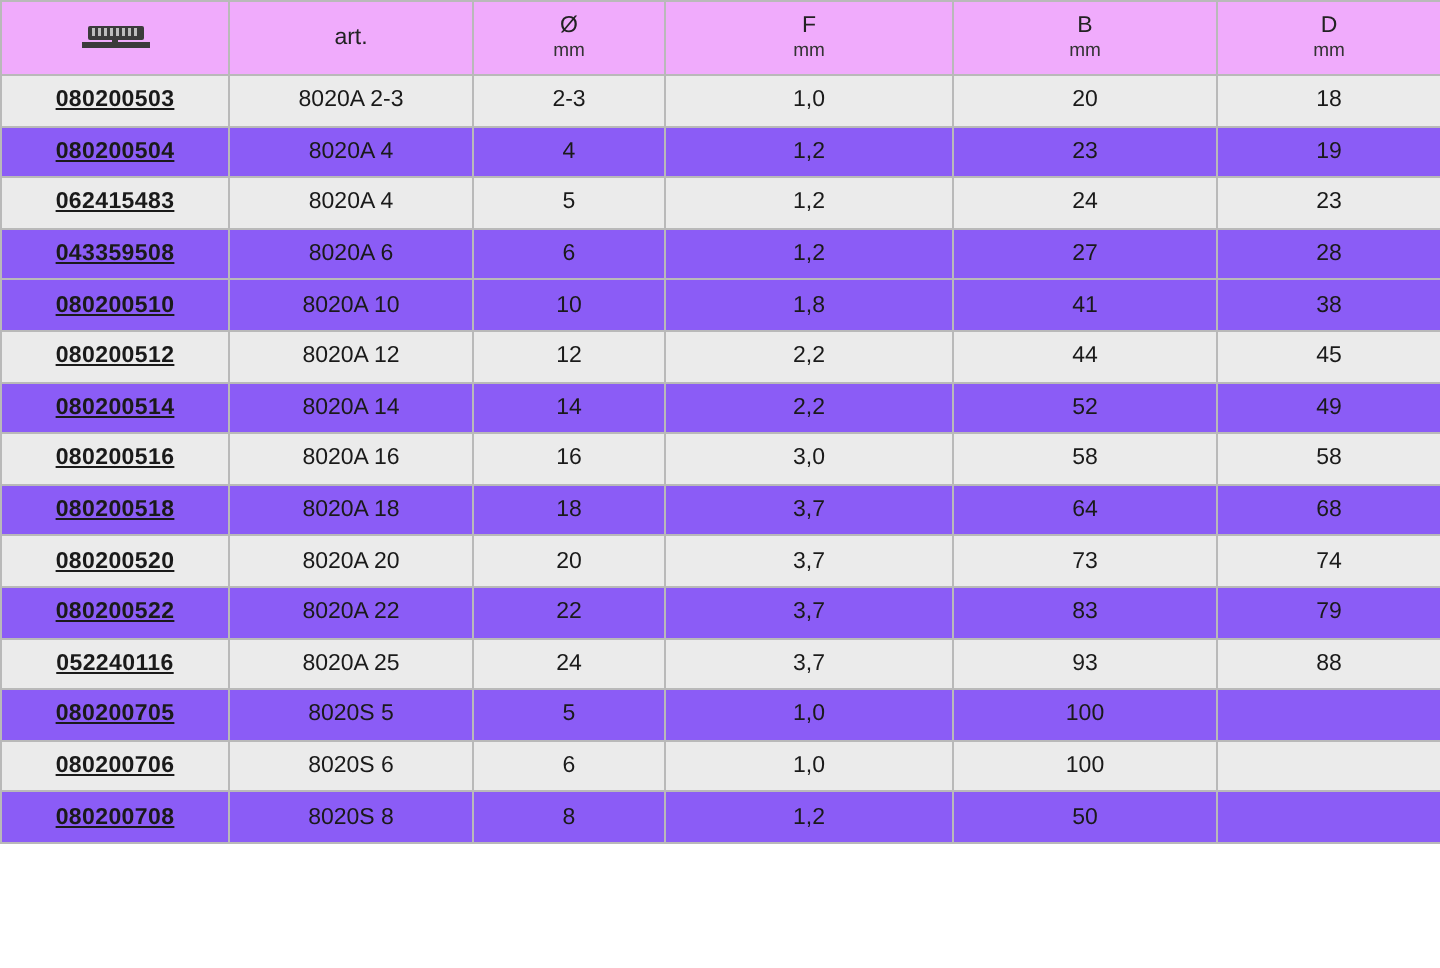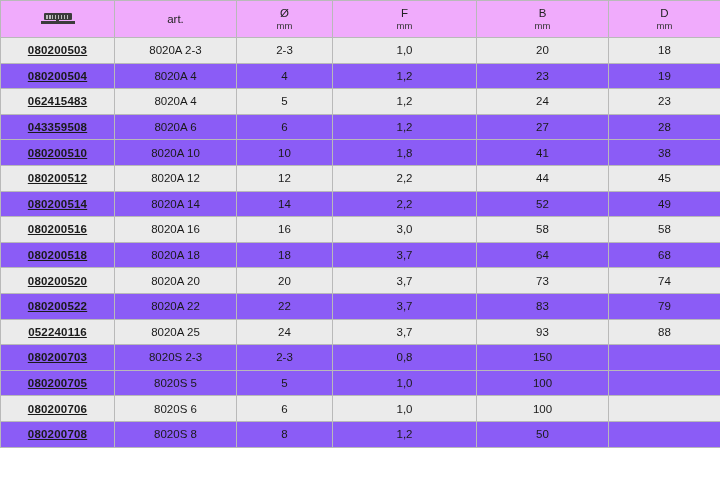--- a/index.html
+++ b/index.html
@@ -236,28 +236,20 @@
       </tr>
       <tr class="odd">
         <td class="code">052240116</td>
         <td class="art">8020A 25</td>
         <td>24</td>
         <td>3,7</td>
         <td>93</td>
         <td>88</td>
       </tr>
       <tr class="even">
-        <td class="code">080200703</td>
-        <td class="art">8020S 2-3</td>
-        <td>2-3</td>
-        <td>0,8</td>
-        <td>150</td>
-        <td></td>
-      </tr>
-      <tr class="even">
         <td class="code">080200705</td>
         <td class="art">8020S 5</td>
         <td>5</td>
         <td>1,0</td>
         <td>100</td>
         <td></td>
       </tr>
       <tr class="odd">
         <td class="code">080200706</td>
         <td class="art">8020S 6</td>

